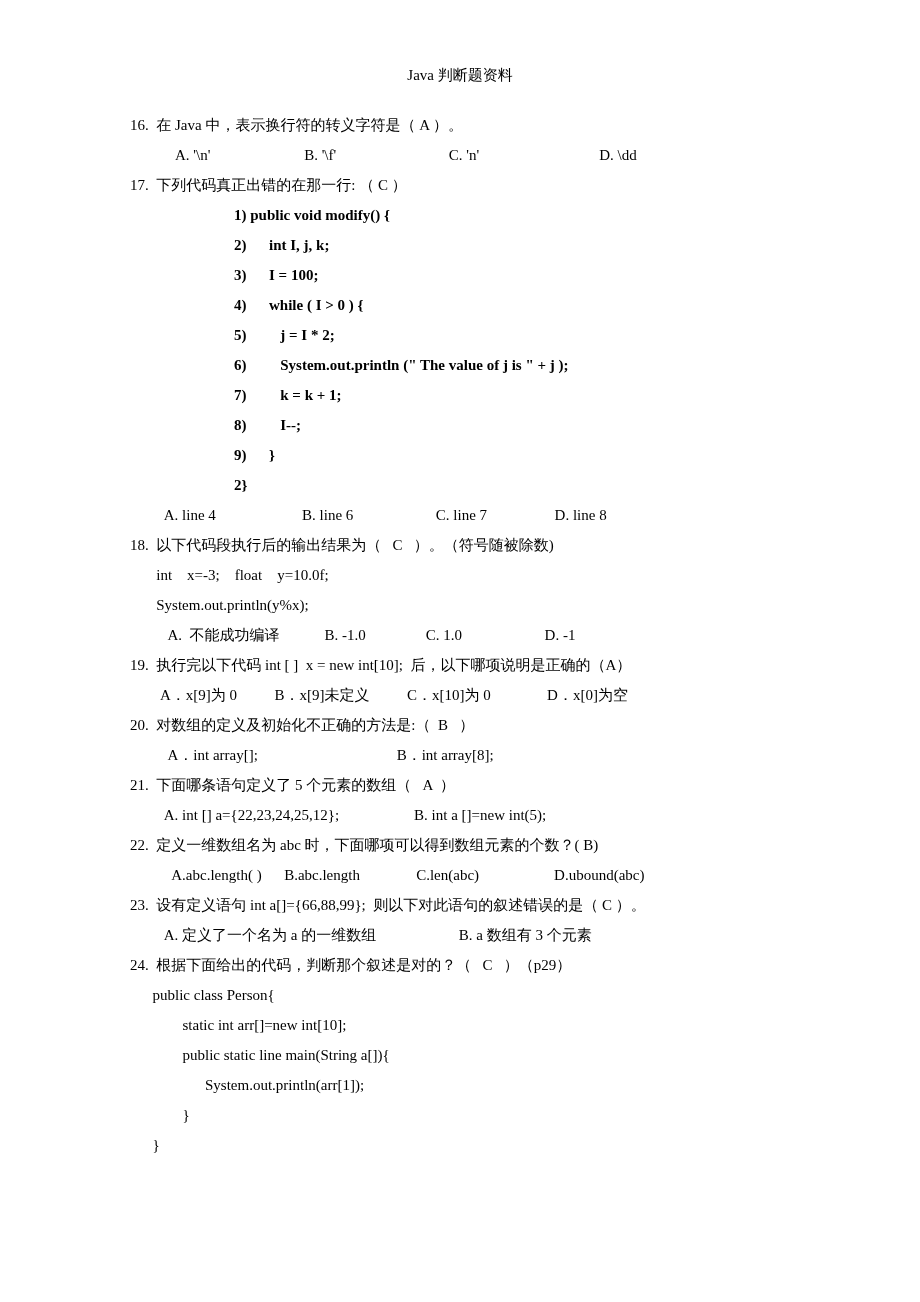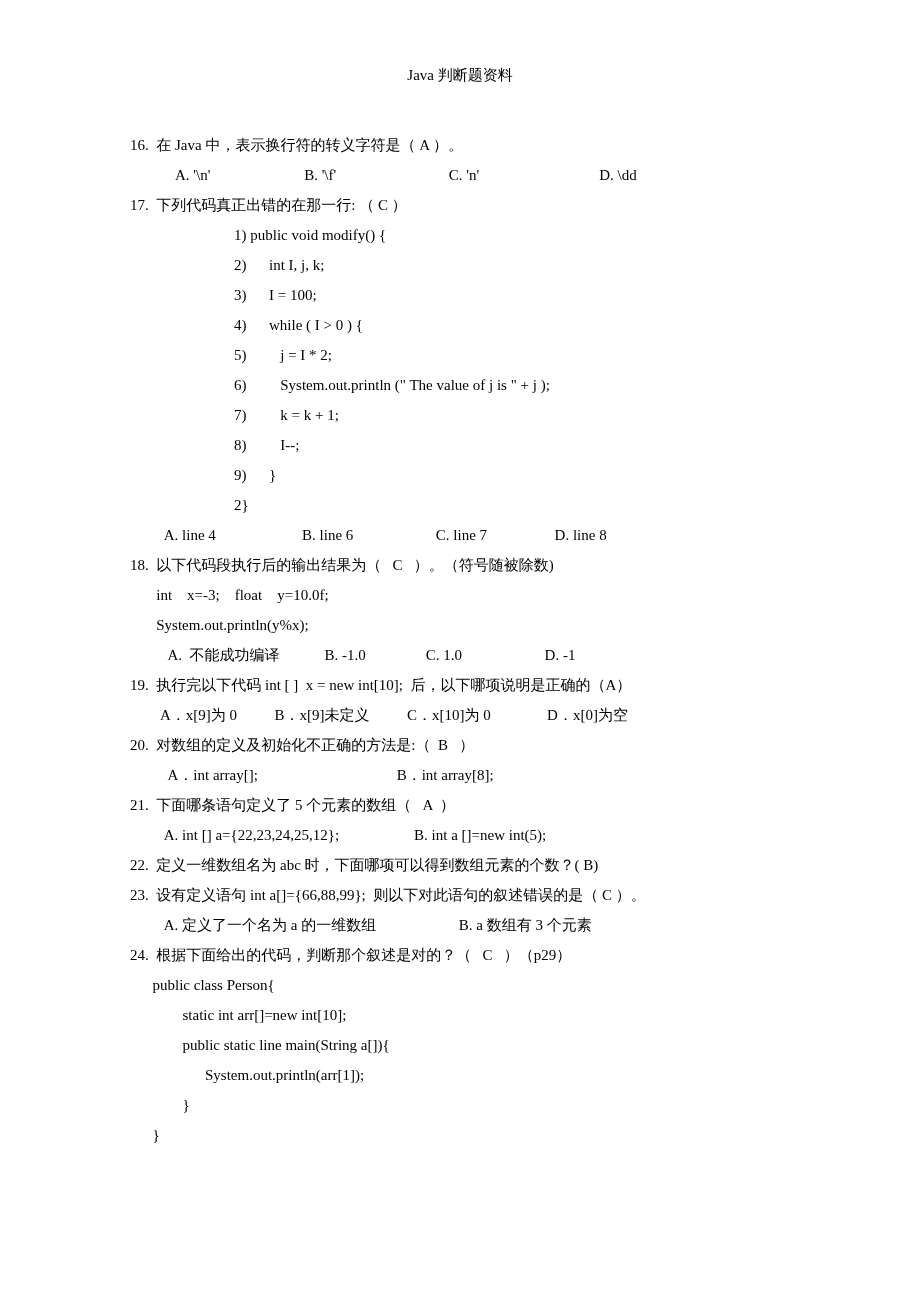--- a/index.html
+++ b/index.html
@@ -12,27 +12,27 @@
   }
   .page {
     width: 920px;
     padding: 60px 130px 40px 130px;
     box-sizing: border-box;
     line-height: 2.0;
     font-size: 15px;
   }
   .title {
     text-align: center;
-    margin-bottom: 40px;
+    margin-bottom: 20px;
     font-size: 15px;
   }
   .line {
     white-space: pre-wrap;
   }
-  .indent2 { padding-left: 104px; }
+  .indent2 { padding-left: 104px; font-weight: bold; }
 </style>
 </head>
 <body>
 
 <div class="page">
   <div class="title">Java 判断题资料</div>
 
 
   <div class="line">16.  在 Java 中，表示换行符的转义字符是（ A ）。</div>
   <div class="line">            A. '\n'                         B. '\f'                              C. 'n'                                D. \dd</div>
@@ -58,20 +58,21 @@
   <div class="line">19.  执行完以下代码 int [ ]  x = new int[10];  后，以下哪项说明是正确的（A）</div>
   <div class="line">        A．x[9]为 0          B．x[9]未定义          C．x[10]为 0               D．x[0]为空</div>
 
   <div class="line">20.  对数组的定义及初始化不正确的方法是:（  B   ）</div>
   <div class="line">          A．int array[];                                     B．int array[8];</div>
 
   <div class="line">21.  下面哪条语句定义了 5 个元素的数组（   A  ）</div>
   <div class="line">         A. int [] a={22,23,24,25,12};                    B. int a []=new int(5);</div>
 
   <div class="line">22.  定义一维数组名为 abc 时，下面哪项可以得到数组元素的个数？( B)</div>
+  <div class="line">           A.abc.length( )      B.abc.length               C.len(abc)                    D.ubound(abc)</div>
 
   <div class="line">23.  设有定义语句 int a[]={66,88,99};  则以下对此语句的叙述错误的是（ C ）。</div>
   <div class="line">         A. 定义了一个名为 a 的一维数组                      B. a 数组有 3 个元素</div>
 
   <div class="line">24.  根据下面给出的代码，判断那个叙述是对的？（   C   ）（p29）</div>
   <div class="line">      public class Person{</div>
   <div class="line">              static int arr[]=new int[10];</div>
   <div class="line">              public static line main(String a[]){</div>
   <div class="line">                    System.out.println(arr[1]);</div>
   <div class="line">              }</div>

